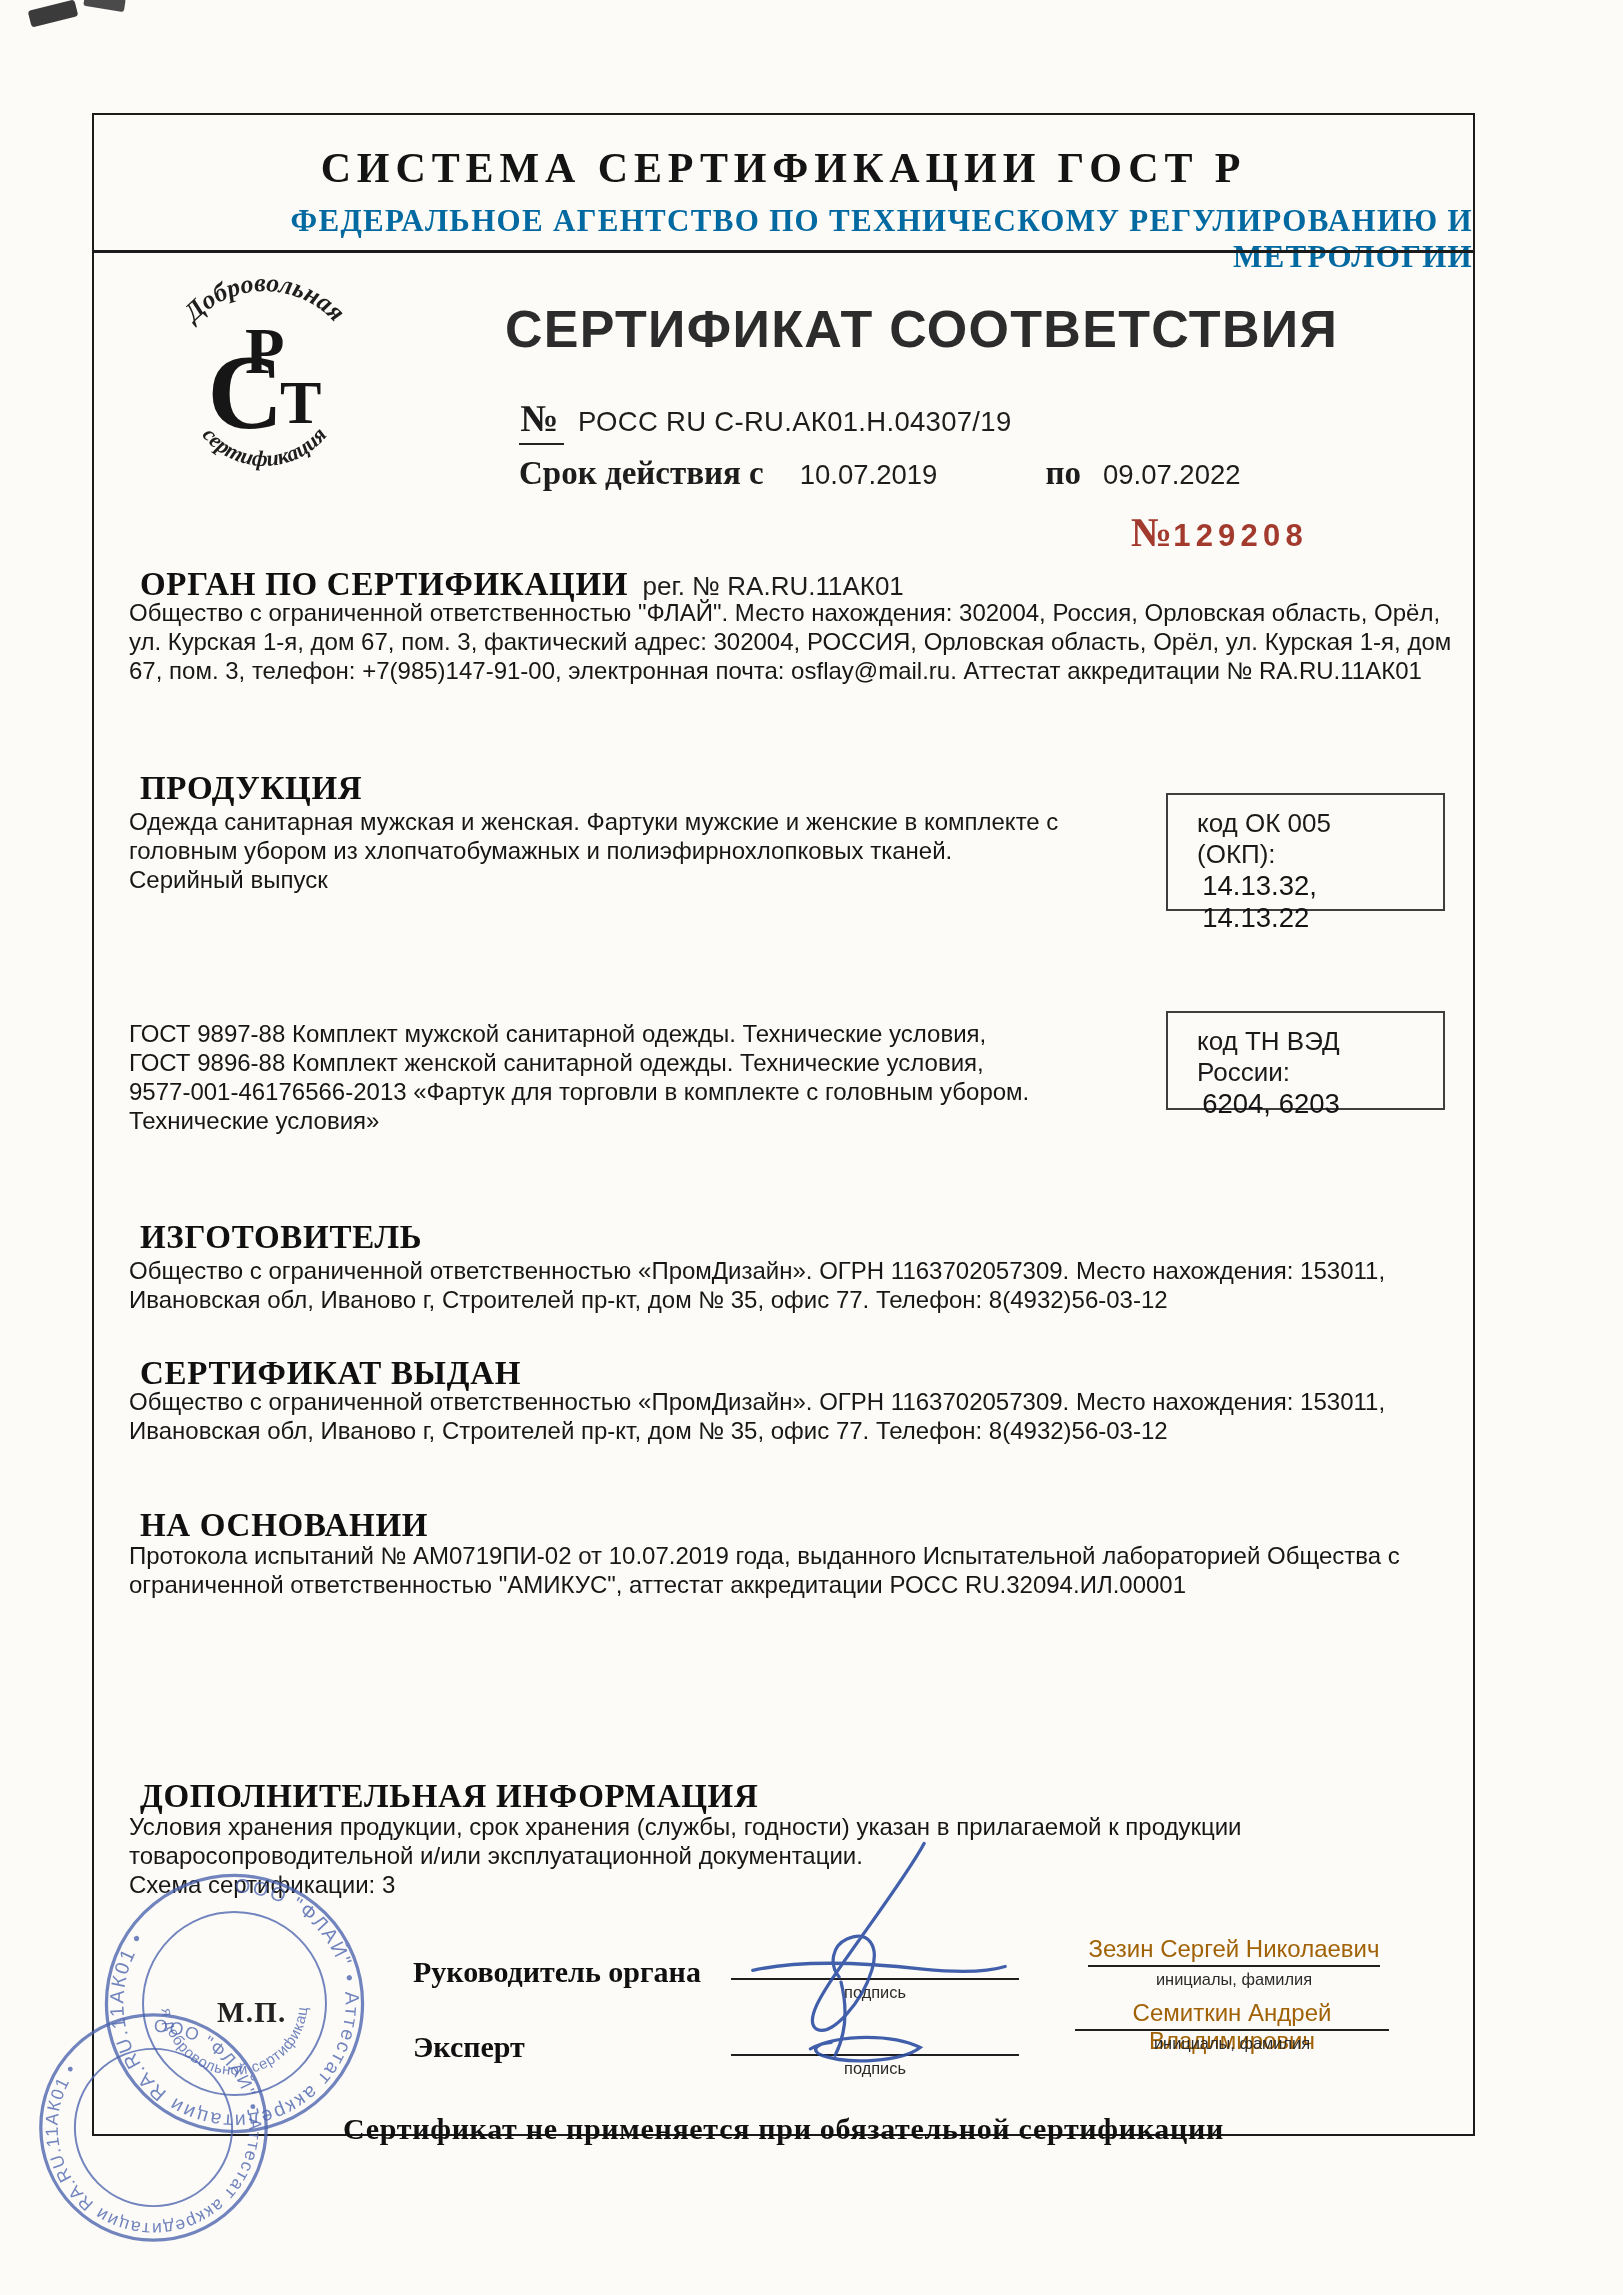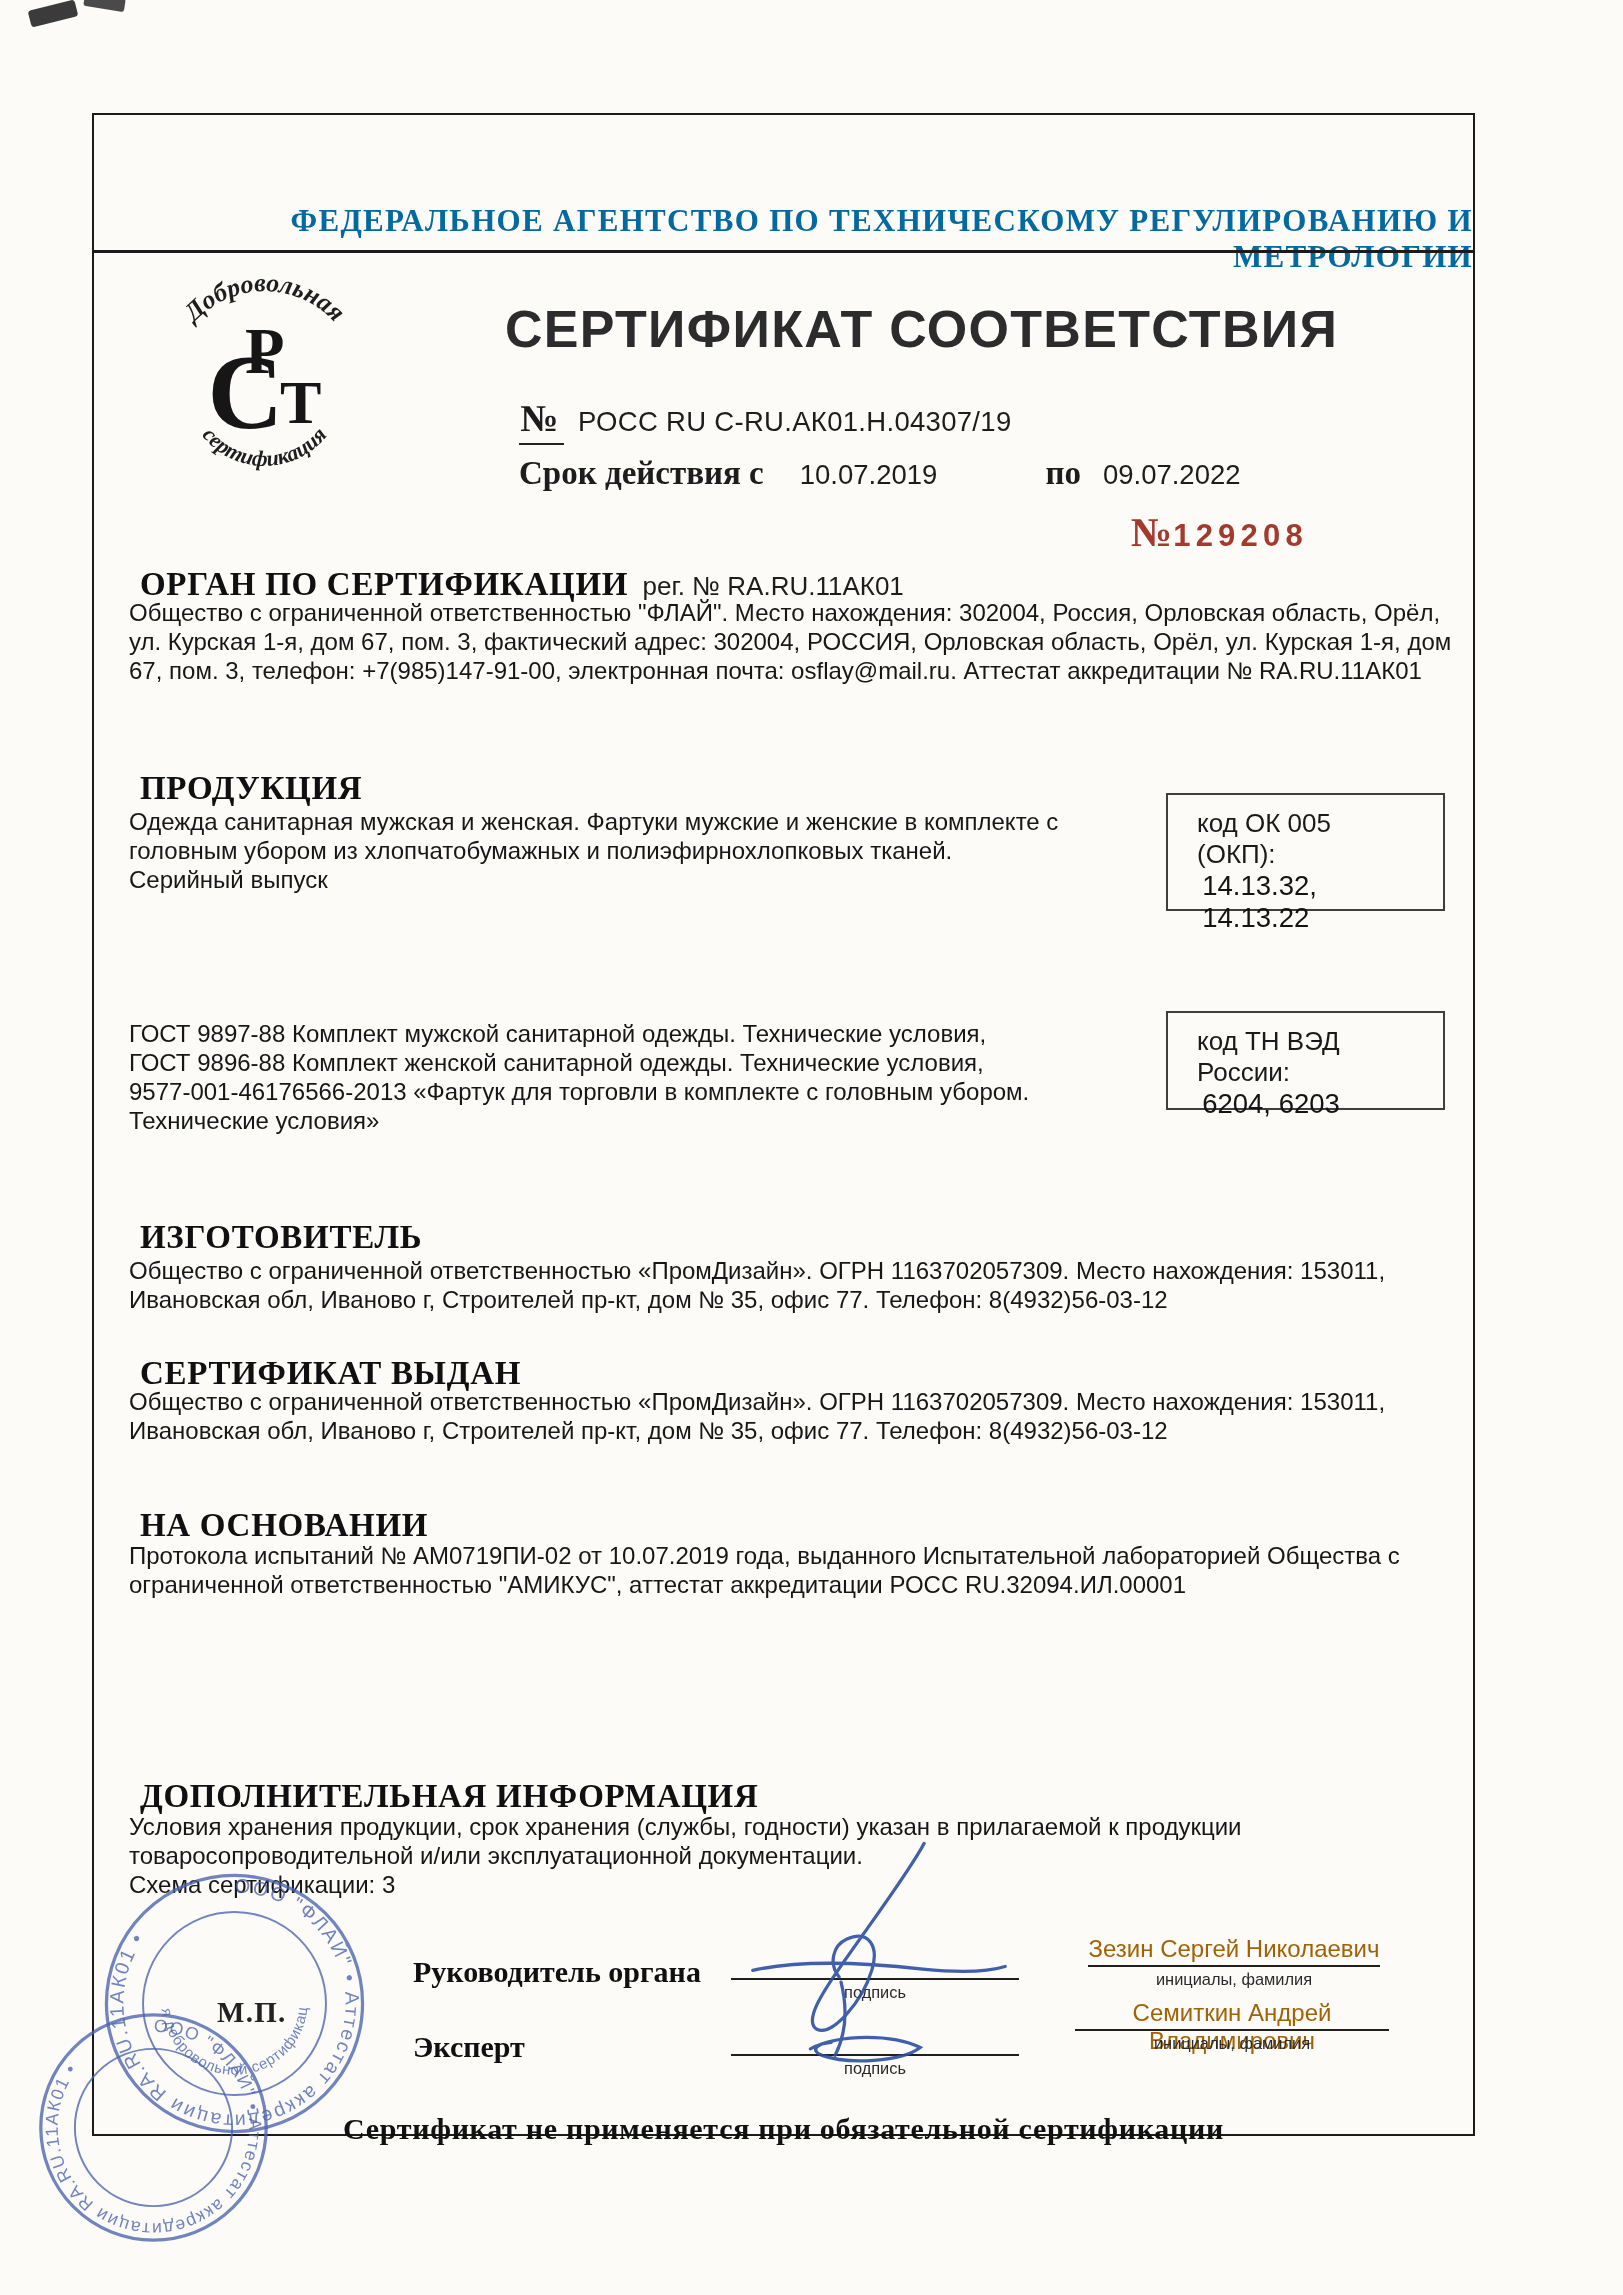--- a/index.html
+++ b/index.html
@@ -105,20 +105,21 @@
 </head>
 <body>
 
 <div class="page">
 
   <div class="mark1"></div>
   <div class="mark2"></div>
 
   <div class="frame">
 
+    <div class="sys">СИСТЕМА СЕРТИФИКАЦИИ ГОСТ Р</div>
     <div class="agency">ФЕДЕРАЛЬНОЕ АГЕНТСТВО ПО ТЕХНИЧЕСКОМУ РЕГУЛИРОВАНИЮ И МЕТРОЛОГИИ</div>
     <div class="hr"></div>
 
     <div class="logo">
       <svg width="239" height="207" viewBox="0 0 360 320">
         <defs>
           <path id="arcTop" d="M 34 168 A 146 146 0 0 1 326 168"></path>
           <path id="arcBot" d="M 62 206 A 124 124 0 0 0 298 206"></path>
         </defs>
         <text font-family="Liberation Serif, serif" font-size="40" font-style="italic" font-weight="bold" fill="#1e1e1e">

